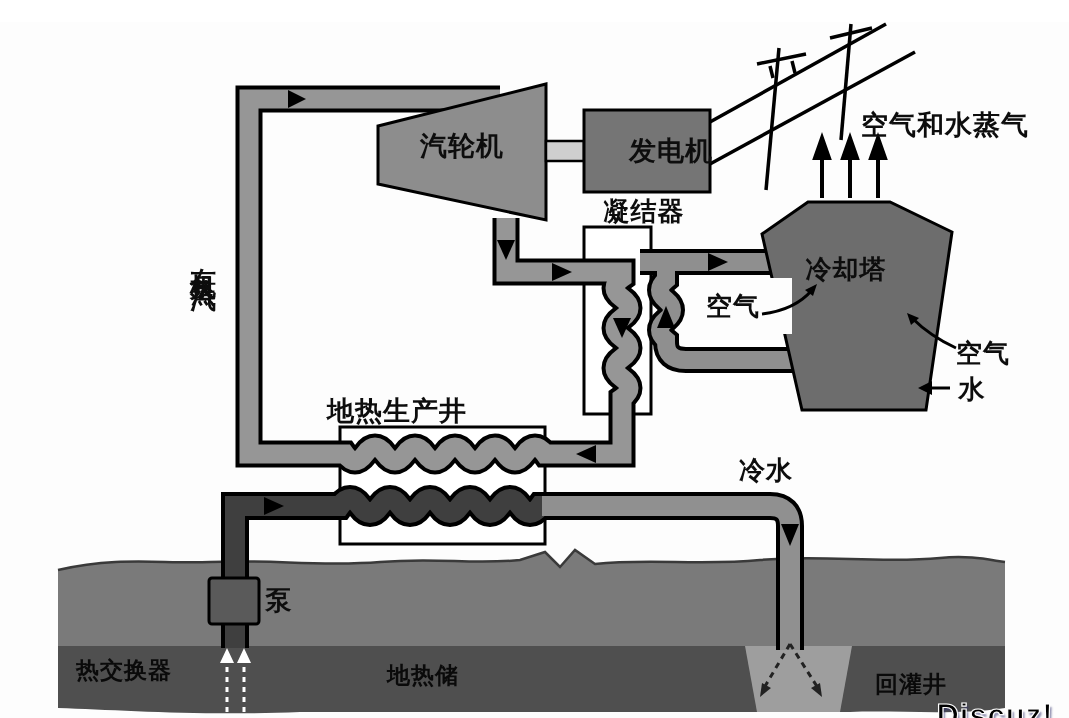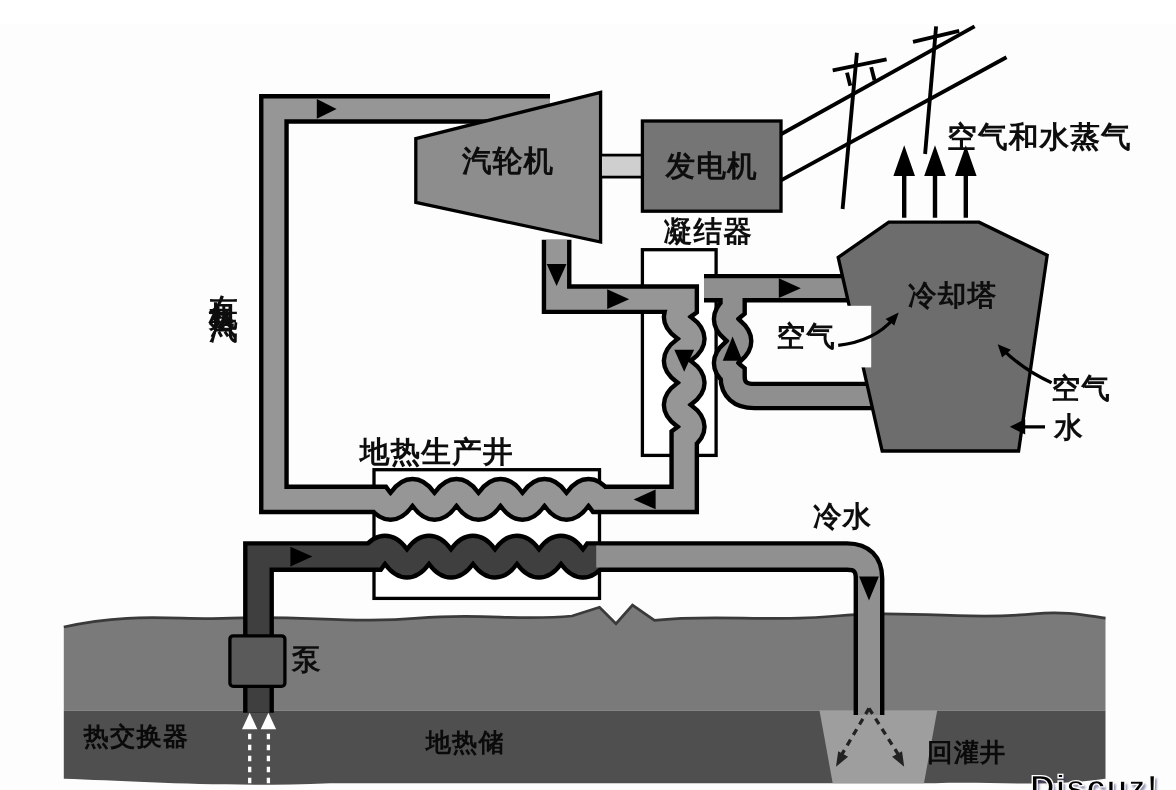--- a/index.html
+++ b/index.html
@@ -120,29 +120,29 @@
   <g>
     <path d="M790,622 L764,666" stroke="#222" stroke-width="3" stroke-dasharray="6 5" fill="none"></path>
     <path d="M790,622 L818,666" stroke="#222" stroke-width="3" stroke-dasharray="6 5" fill="none"></path>
     <polygon points="760,675 762,661 771,666" fill="#222"></polygon>
     <polygon points="822,675 820,661 811,666" fill="#222"></polygon>
   </g>
 
 </svg>
 
 <div class="lbl big" style="left:462px;top:124px">汽轮机</div>
-<div class="lbl big" style="left:647px;top:129px">发电机</div>
+<div class="lbl big" style="left:671px;top:129px">发电机</div>
 <div class="lbl" style="left:644px;top:189px">凝结器</div>
-<div class="lbl" style="left:866px;top:247px">冷却塔</div>
+<div class="lbl" style="left:846px;top:247px">冷却塔</div>
 <div class="lbl big" style="left:945px;top:103px">空气和水蒸气</div>
 <div class="lbl" style="left:733px;top:284px">空气</div>
 <div class="lbl" style="left:983px;top:331px">空气</div>
 <div class="lbl" style="left:972px;top:367px">水</div>
 <div class="lbl" style="left:766px;top:448px">冷水</div>
 <div class="lbl big" style="left:397px;top:389px">地热生产井</div>
 <div class="lbl vert" style="left:204px;top:237px">有机蒸汽</div>
 <div class="lbl" style="left:279px;top:578px">泵</div>
 <div class="lbl small on-dark" style="left:124px;top:648px">热交换器</div>
 <div class="lbl small on-dark" style="left:423px;top:653px">地热储</div>
-<div class="lbl small on-dark" style="left:879px;top:662px">回灌井</div>
+<div class="lbl small on-dark" style="left:911px;top:662px">回灌井</div>
 <div id="watermark" style="left:995px;top:694px">Discuz!</div>
 
 </div>
 
 </body></html>

